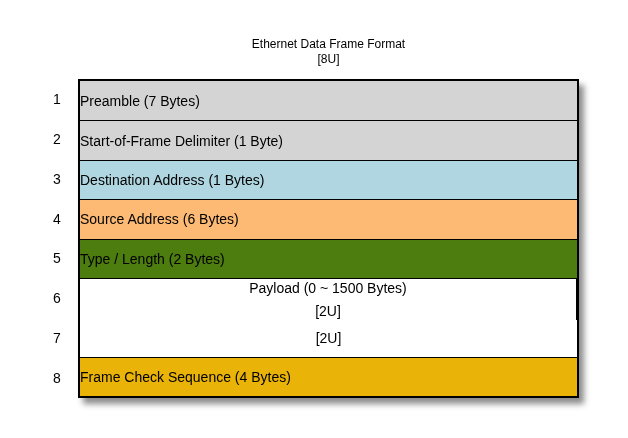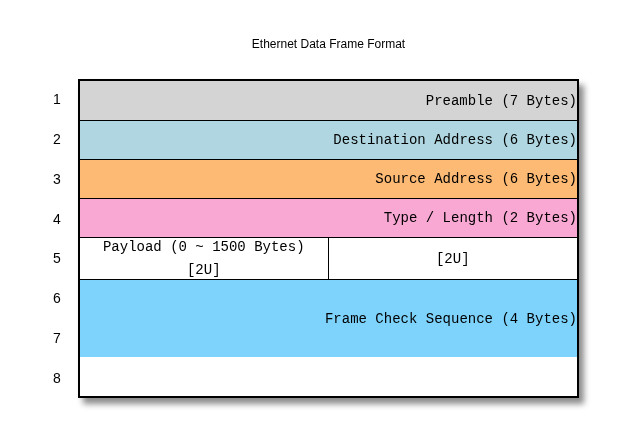--- a/index.html
+++ b/index.html
@@ -35,84 +35,87 @@
   .frame-table {
     position: absolute;
     left: 64px; top: 79px; width: 501px; height: 319px;
     border: 2px solid #000000;
     background: #ffffff;
     box-shadow: 5px 6px 6px rgba(0,0,0,0.45);
     display: grid;
     grid-template-rows: 1fr 1fr 1fr 1fr 1fr 2fr 1fr;
   }
   .frame-table .row {
-    display: flex; align-items: center; justify-content: flex-end;
+    display: flex; align-items: center; justify-content: flex-start;
     font-size: 14px;
     border-top: 1px solid #000000;
-    font-family: Liberation Mono, monospace;
   }
   .frame-table .row:first-child { border-top: none; }
-  .frame-table .row.split { padding: 0; align-items: stretch; }
+  .frame-table .row.split { padding: 0; align-items: stretch; flex-direction: column; }
   .frame-table .row.split .cell {
     flex: 1 1 50%;
     display: flex; flex-direction: column;
     align-items: center; justify-content: center;
     gap: 5px;
     line-height: 18px;
   }
   .frame-table .row.split .cell:first-child { border-right: 1px solid #000000; }
 </style>
 </head>
 <body>
 
 <div class="canvas">
 
   <div class="title">
     <div>Ethernet Data Frame Format</div>
+    <div>[8U]</div>
   </div>
 
   <div class="row-numbers">
     <div class="num">1</div>
     <div class="num">2</div>
     <div class="num">3</div>
     <div class="num">4</div>
     <div class="num">5</div>
     <div class="num">6</div>
     <div class="num">7</div>
     <div class="num">8</div>
   </div>
 
   <div class="frame-table">
 
     <div class="row" style="background: rgb(212, 212, 212);">
       <span>Preamble (7 Bytes)</span>
     </div>
 
+    <div class="row" style="background: rgb(212, 212, 212);">
+      <span>Start-of-Frame Delimiter (1 Byte)</span>
+    </div>
 
     <div class="row" style="background: rgb(176, 215, 225);">
-      <span>Destination Address (6 Bytes)</span>
+      <span>Destination Address (1 Bytes)</span>
     </div>
 
     <div class="row" style="background: #fdba74;">
       <span>Source Address (6 Bytes)</span>
     </div>
 
-    <div class="row" style="background: #f9a8d4;">
+    <div class="row" style="background: #4d7c0f;">
       <span>Type / Length (2 Bytes)</span>
     </div>
 
     <div class="row split" style="background: rgb(255, 255, 255);">
       <div class="cell">
         <div>Payload (0 ~ 1500 Bytes)</div>
         <div>[2U]</div>
       </div>
       <div class="cell">
         <div>[2U]</div>
       </div>
     </div>
 
-    <div class="row" style="background: #7dd3fc;">
+    <div class="row" style="background: #eab308;">
       <span>Frame Check Sequence (4 Bytes)</span>
     </div>
 
   </div>
 
 </div>
 
 </body></html>

